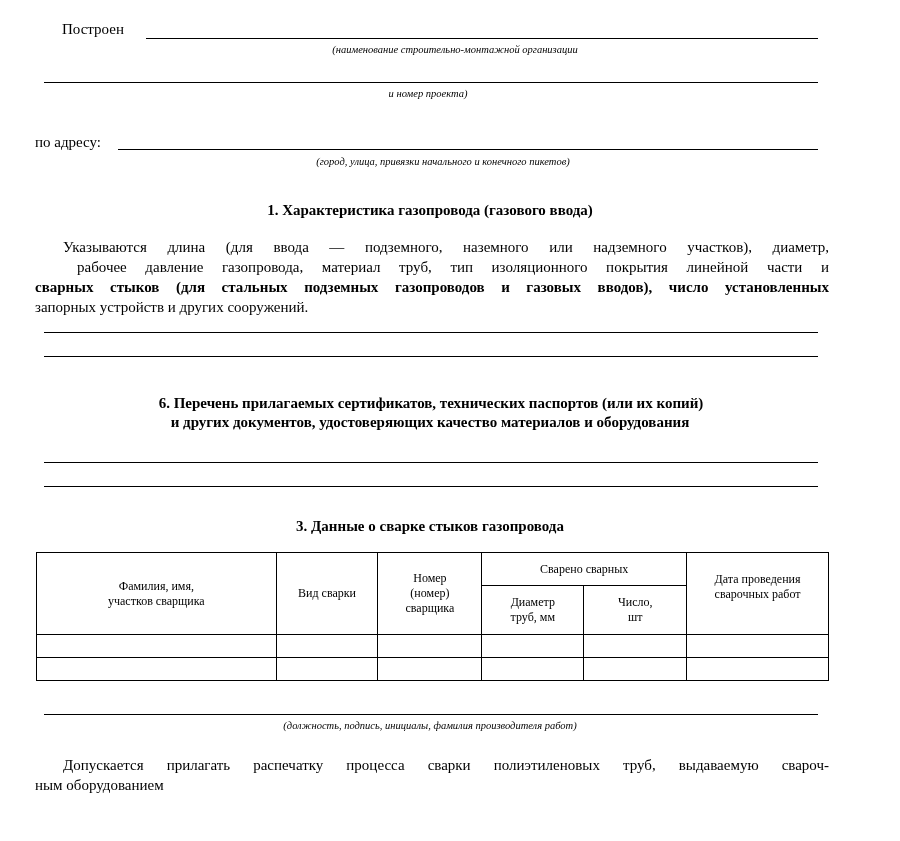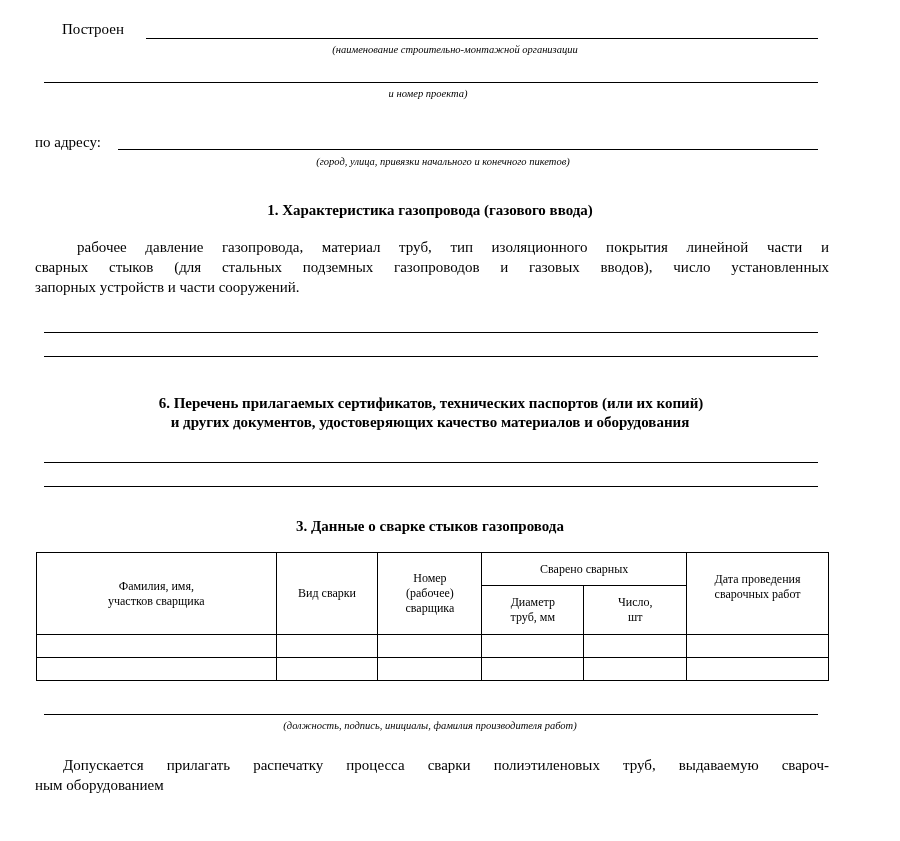--- a/index.html
+++ b/index.html
@@ -22,23 +22,24 @@
 <span class="caption" style="left:455px; top:44px;">(наименование строительно-монтажной организации</span>
 <div class="line" style="left:44px; top:82px; width:774px;"></div>
 <span class="caption" style="left:428px; top:88px;">и номер проекта)</span>
 
 <span class="label" style="left:35px; top:134px;">по адресу:</span>
 <div class="line" style="left:118px; top:149px; width:700px;"></div>
 <span class="caption" style="left:443px; top:156px;">(город, улица, привязки начального и конечного пикетов)</span>
 
 <span class="heading" style="left:430px; top:202px;">1. Характеристика газопровода (газового ввода)</span>
 <div class="para" style="left:35px; top:237px; width:794px;">
+  <div style="text-align:justify; text-align-last:justify;"><span class="indent"></span><span>Указываются длина (для ввода — подземного, наземного или надземного участков), диаметр,</span></div>
   <div style="text-align:justify; text-align-last:justify;margin-left:42px;"><span>рабочее давление газопровода, материал труб, тип изоляционного покрытия линейной части и</span></div>
-  <div style="text-align:justify; text-align-last:justify;"><span>сварных стыков (для стальных подземных газопроводов и газовых вводов), число установленных</span></div>
-  <div><span>запорных устройств и части сооружений.</span></div>
+  <div style="text-align:justify; text-align-last:justify;font-weight:bold;"><span>сварных стыков (для стальных подземных газопроводов и газовых вводов), число установленных</span></div>
+  <div><span>запорных устройств и других сооружений.</span></div>
 </div>
 <div class="line" style="left:44px; top:332px; width:774px;"></div>
 <div class="line" style="left:44px; top:356px; width:774px;"></div>
 
 <span class="heading" style="left:431px; top:395px;">6. Перечень прилагаемых сертификатов, технических паспортов (или их копий)</span>
 <span class="heading" style="left:430px; top:414px;">и других документов, удостоверяющих качество материалов и оборудования</span>
 <div class="line" style="left:44px; top:462px; width:774px;"></div>
 <div class="line" style="left:44px; top:486px; width:774px;"></div>
 
 <span class="heading" style="left:430px; top:518px;">3. Данные о сварке стыков газопровода</span>
@@ -56,21 +57,21 @@
       <tr style="height:33px;">
     <td rowspan="2">
       <div>Фамилия, имя,</div>
       <div>участков сварщика</div>
     </td>
     <td rowspan="2">
       <div>Вид сварки</div>
     </td>
     <td rowspan="2">
       <div>Номер</div>
-      <div>(рабочее)</div>
+      <div>(номер)</div>
       <div>сварщика</div>
     </td>
     <td colspan="2">Сварено сварных</td>
     <td rowspan="2">
       <div>Дата проведения</div>
       <div>сварочных работ</div>
       <div style="height:14px"></div>
     </td>
   </tr>
   <tr style="height:49px;">

